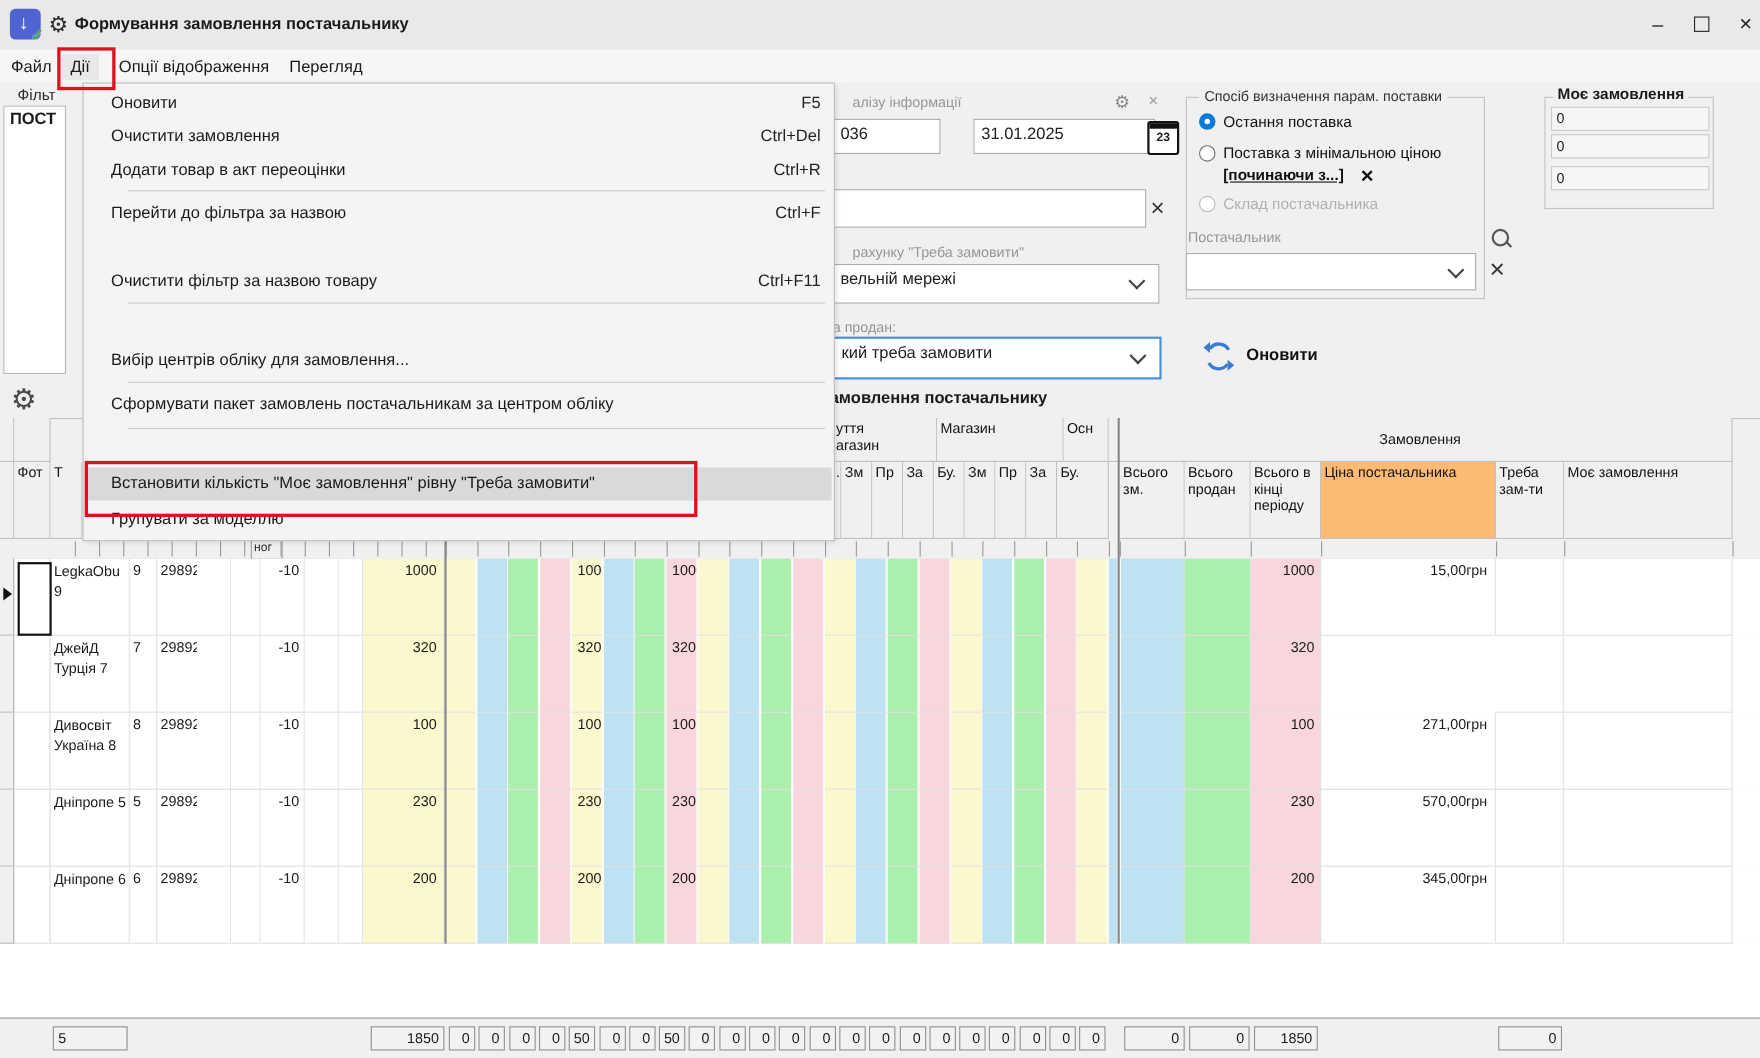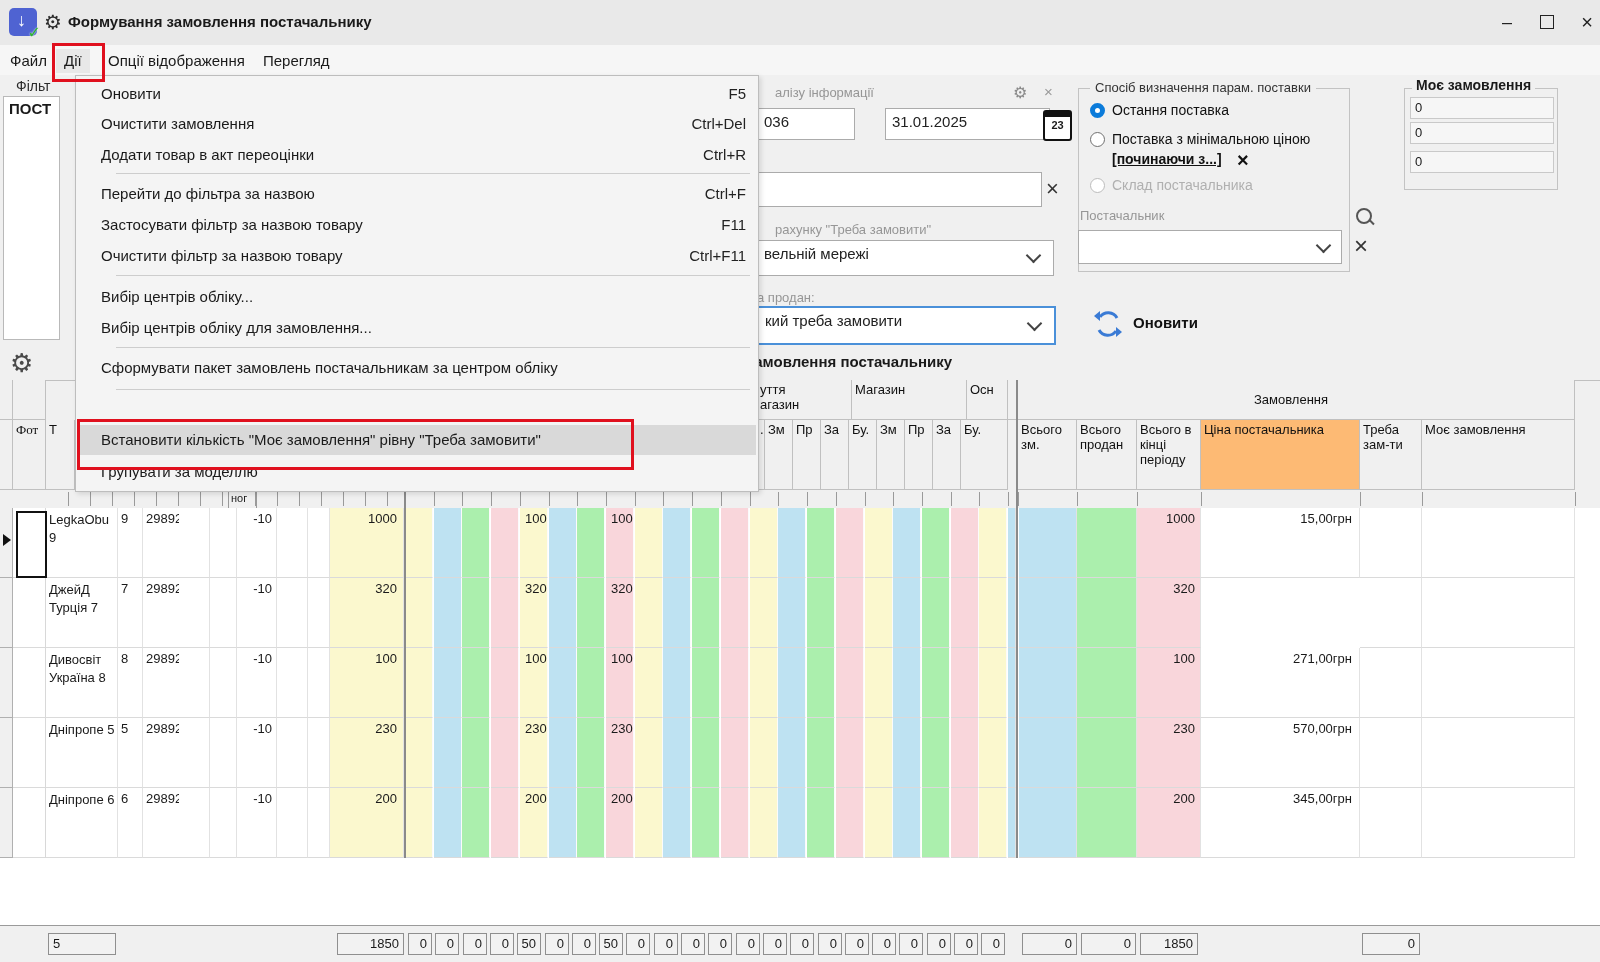--- a/index.html
+++ b/index.html
@@ -197,21 +197,21 @@
 
   <div id="tbl-headtop"></div>
   <div id="table-built">
       <div class="hcell" style="left: 757px; top: 380px; width: 95px; height: 40px;">уття<br>агазин</div>
       <div class="hcell" style="left: 852px; top: 380px; width: 115px; height: 40px;">Магазин</div>
       <div class="hcell" style="left: 967px; top: 380px; width: 41px; height: 40px;">Осн</div>
       <div class="hcell center" style="left: 1008px; top: 380px; width: 567px; height: 40px; line-height: 36px;">Замовлення</div>
       <div class="hcell" style="left: 0px; top: 380px; width: 13px; height: 40px;"></div>
       <div class="hcell" style="left: 13px; top: 380px; width: 33px; height: 40px;"></div>
       <div class="hcell" style="left: 0px; top: 420px; width: 13px; height: 70px;"></div>
-      <div class="hcell" style="left: 13px; top: 420px; width: 33px; height: 70px; font-family: Liberation Serif, serif;">Фот</div>
+      <div class="hcell" style="left: 13px; top: 420px; width: 33px; height: 70px;">Фот</div>
       <div class="hcell" style="left: 46px; top: 420px; width: 29px; height: 70px;">Т</div>
       <div class="hcell" style="left: 757px; top: 420px; width: 8px; height: 70px;">.</div>
       <div class="hcell" style="left: 765px; top: 420px; width: 28px; height: 70px;">Зм</div>
       <div class="hcell" style="left: 793px; top: 420px; width: 28px; height: 70px;">Пр</div>
       <div class="hcell" style="left: 821px; top: 420px; width: 28px; height: 70px;">За</div>
       <div class="hcell" style="left: 849px; top: 420px; width: 28px; height: 70px;">Бу.</div>
       <div class="hcell" style="left: 877px; top: 420px; width: 28px; height: 70px;">Зм</div>
       <div class="hcell" style="left: 905px; top: 420px; width: 28px; height: 70px;">Пр</div>
       <div class="hcell" style="left: 933px; top: 420px; width: 28px; height: 70px;">За</div>
       <div class="hcell" style="left: 961px; top: 420px; width: 47px; height: 70px;">Бу.</div>
@@ -522,30 +522,23 @@
         <span class="ms">Ctrl+Del</span>
       </div>
       <div class="mi" style="top: 64px;">
         <span class="ml">Додати товар в акт переоцінки</span>
         <span class="ms">Ctrl+R</span>
       </div>
       <div class="mi" style="top: 103px;">
         <span class="ml">Перейти до фільтра за назвою</span>
         <span class="ms">Ctrl+F</span>
       </div>
-      <div class="mi" style="top: 134px;">
-        <span class="ml">Застосувати фільтр за назвою товару</span>
-        <span class="ms">F11</span>
-      </div>
       <div class="mi" style="top: 165px;">
         <span class="ml">Очистити фільтр за назвою товару</span>
         <span class="ms">Ctrl+F11</span>
-      </div>
-      <div class="mi" style="top: 206px;">
-        <span class="ml">Вибір центрів обліку...</span>
       </div>
       <div class="mi" style="top: 277px;">
         <span class="ml">Сформувати пакет замовлень постачальникам за центром обліку</span>
       </div>
       <div class="mi" style="top: 237px;">
         <span class="ml">Вибір центрів обліку для замовлення...</span>
       </div>
       <div class="mi hl" style="top: 349px;">
         <span class="ml">Встановити кількість "Моє замовлення" рівну "Треба замовити"</span>
       </div>

